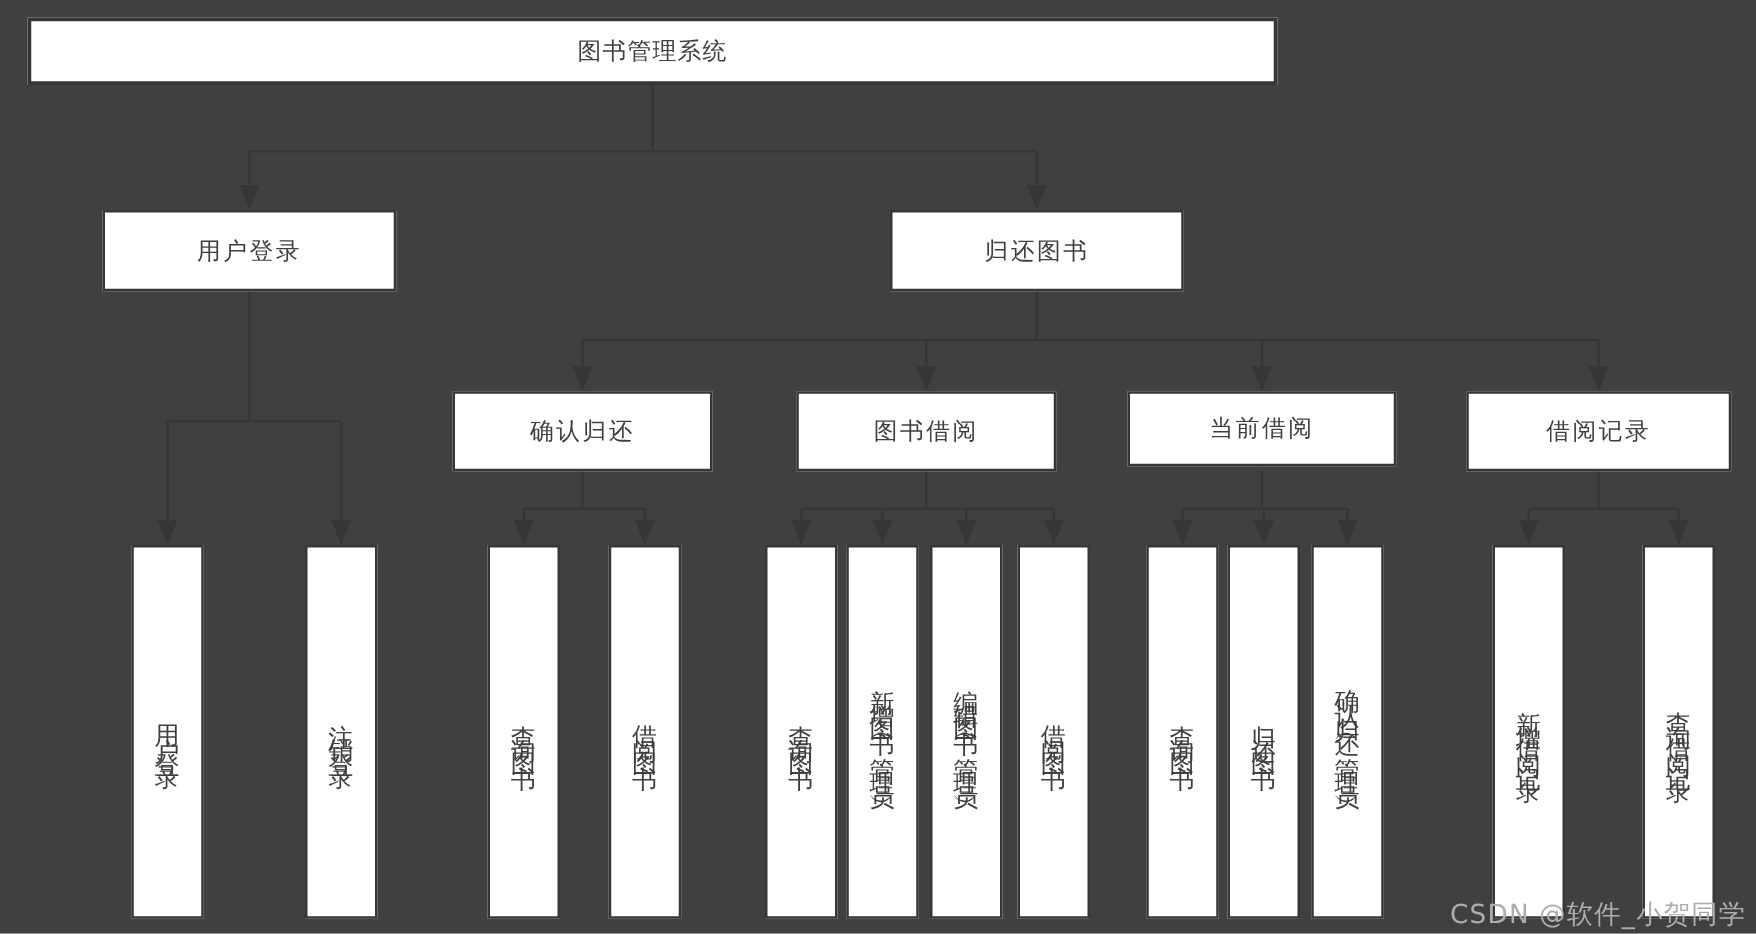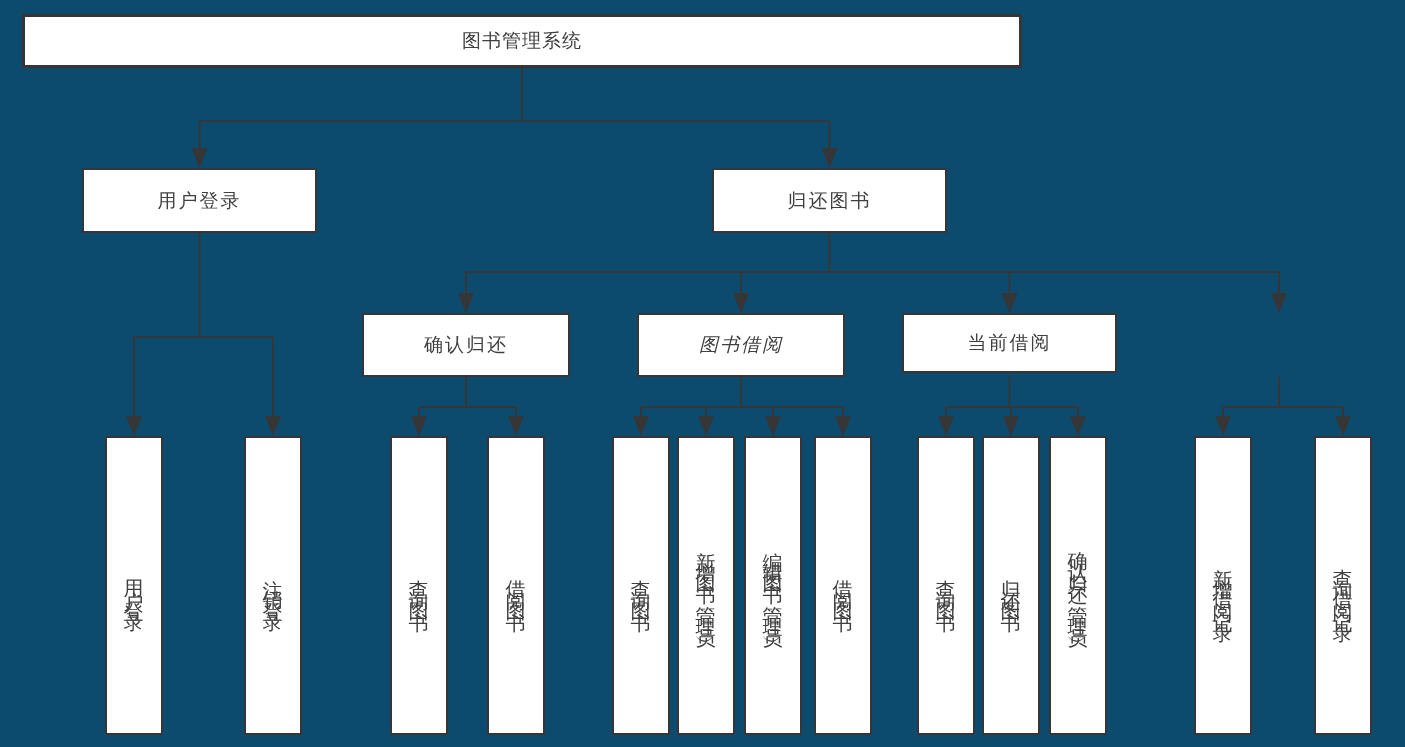--- a/index.html
+++ b/index.html
@@ -1,20 +1,20 @@
 <!DOCTYPE html>
 <html><head>
 <meta charset="utf-8">
 <style>
   html, body { margin: 0; padding: 0; background: #ffffff; }
   .canvas {
     position: relative;
     width: 1405px;
     height: 747px;
-    background: #0c4a6e;
+    background: #404040;
     font-family: "DejaVu Sans", "Liberation Sans", sans-serif;
     overflow: hidden;
   }
   .connector-svg {
     position: absolute;
     left: 0; top: 0;
     width: 1405px; height: 747px;
     z-index: 1;
   }
   .box {
@@ -30,21 +30,21 @@
   }
   .root-box {
     left: 22px; top: 14px; width: 1000px; height: 54px;
     border-width: 3px;
     font-size: 19px; letter-spacing: 1px;
   }
   .h-box { font-size: 19px; letter-spacing: 2px; }
   .lvl1-login  { left: 82px;  top: 168px; width: 235px; height: 65px; }
   .lvl1-mgmt   { left: 712px; top: 168px; width: 235px; height: 65px; }
   .lvl2-newrec { left: 362px;  top: 313px; width: 208px; height: 64px; }
-  .lvl2-borrow { left: 637px;  top: 313px; width: 208px; height: 64px; font-style: italic; }
+  .lvl2-borrow { left: 637px;  top: 313px; width: 208px; height: 64px; }
   .lvl2-current{ left: 902px;  top: 313px; width: 215px; height: 60px; }
   .lvl2-record { left: 1173px; top: 313px; width: 212px; height: 64px; }
   .leaf { top: 436px; width: 58px; height: 299px; }
   .leaf .vtext {
     writing-mode: vertical-rl;
     text-orientation: mixed;
     font-size: 20px;
     letter-spacing: 11px;
     line-height: 1;
     white-space: nowrap;
@@ -148,20 +148,23 @@
 
   <div class="box h-box lvl2-newrec">
     <span>确认归还</span>
   </div>
   <div class="box h-box lvl2-borrow">
     <span>图书借阅</span>
   </div>
   <div class="box h-box lvl2-current">
     <span>当前借阅</span>
   </div>
+  <div class="box h-box lvl2-record">
+    <span>借阅记录</span>
+  </div>
 
   <div class="box leaf lf1">
     <span class="vtext">用户登录</span>
   </div>
   <div class="box leaf lf2">
     <span class="vtext">注销登录</span>
   </div>
 
   <div class="box leaf lf3">
     <span class="vtext">查询图书</span>
@@ -193,14 +196,15 @@
     <span class="vtext">确认归还（管理员）</span>
   </div>
 
   <div class="box leaf lf12">
     <span class="vtext">新增借阅记录</span>
   </div>
   <div class="box leaf lf13">
     <span class="vtext">查询借阅记录</span>
   </div>
 
+  <div class="watermark">CSDN @软件_小贺同学</div>
 
 </div>
 
 </body></html>

